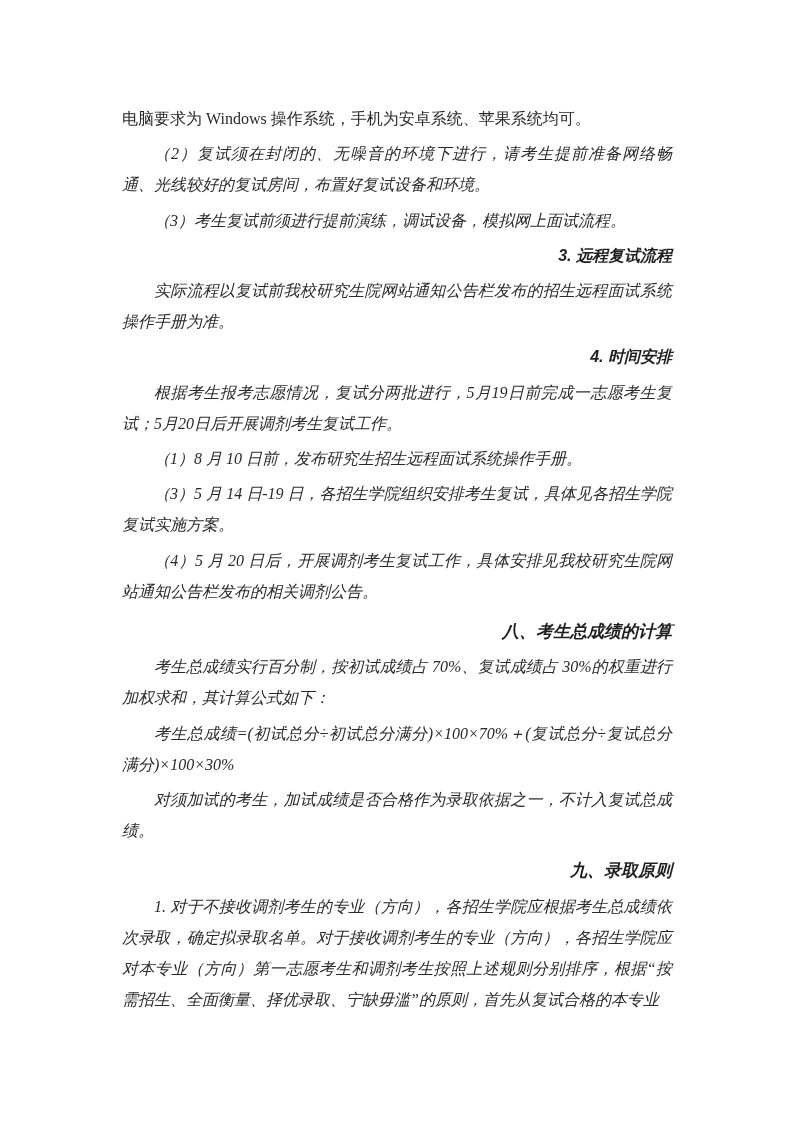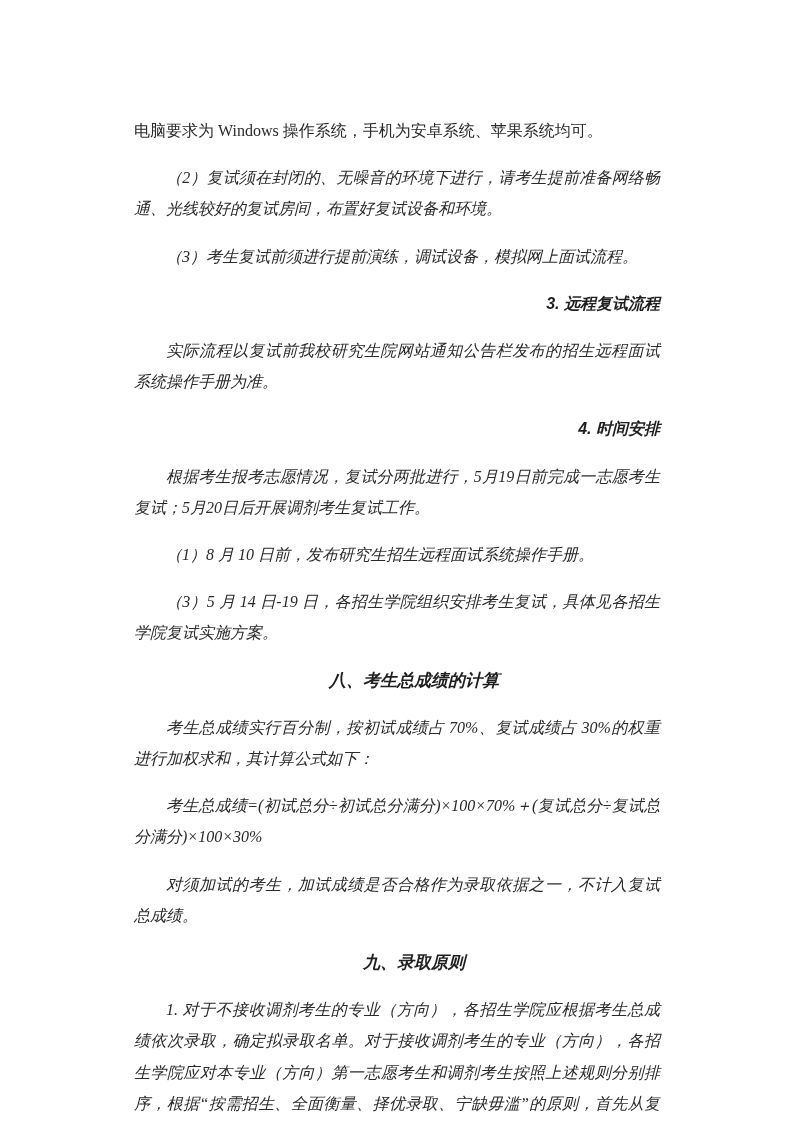--- a/index.html
+++ b/index.html
@@ -15,21 +15,21 @@
     overflow: hidden;
     font-family: "Liberation Serif", "DejaVu Serif", serif;
   }
   .content {
     position: absolute;
     left: 118px;
     top: 99px;
     width: 558px;
   }
   .content p {
-    margin: 16px;
+    margin: 4px;
     font-size: 16px;
     line-height: 31.2px;
     color: #2a2a2a;
     text-align: justify;
     text-justify: inter-ideograph;
     word-break: break-all;
   }
   .content p.indent {
     text-indent: 2em;
     font-style: italic;
@@ -41,38 +41,39 @@
     font-family: "Liberation Sans", "DejaVu Sans", sans-serif;
     font-weight: 700;
     text-align: right;
     color: #1f1f1f;
   }
   .content p.heading-major {
     font-family: "Liberation Sans", "DejaVu Sans", sans-serif;
     font-weight: 700;
     font-size: 17px;
     margin-top: 9px;
-    text-align: center;
+    text-align: right;
     color: #1f1f1f;
   }
 </style>
 </head>
 <body>
 
 <div class="page">
   <div class="content">
       <p class="no-indent">电脑要求为 Windows 操作系统，手机为安卓系统、苹果系统均可。</p>
       <p class="indent">（2）复试须在封闭的、无噪音的环境下进行，请考生提前准备网络畅通、光线较好的复试房间，布置好复试设备和环境。</p>
       <p class="indent">（3）考生复试前须进行提前演练，调试设备，模拟网上面试流程。</p>
       <p class="heading-sub indent">3. 远程复试流程</p>
       <p class="indent">实际流程以复试前我校研究生院网站通知公告栏发布的招生远程面试系统操作手册为准。</p>
       <p class="heading-sub indent">4. 时间安排</p>
       <p class="indent">根据考生报考志愿情况，复试分两批进行，5月19日前完成一志愿考生复试；5月20日后开展调剂考生复试工作。</p>
       <p class="indent">（1）8 月 10 日前，发布研究生招生远程面试系统操作手册。</p>
       <p class="indent">（3）5 月 14 日-19 日，各招生学院组织安排考生复试，具体见各招生学院复试实施方案。</p>
+      <p class="indent">（4）5 月 20 日后，开展调剂考生复试工作，具体安排见我校研究生院网站通知公告栏发布的相关调剂公告。</p>
       <p class="heading-major indent">八、考生总成绩的计算</p>
       <p class="indent">考生总成绩实行百分制，按初试成绩占 70%、复试成绩占 30%的权重进行加权求和，其计算公式如下：</p>
       <p class="indent">考生总成绩=(初试总分÷初试总分满分)×100×70%＋(复试总分÷复试总分满分)×100×30%</p>
       <p class="indent">对须加试的考生，加试成绩是否合格作为录取依据之一，不计入复试总成绩。</p>
       <p class="heading-major indent">九、录取原则</p>
       <p class="indent">1. 对于不接收调剂考生的专业（方向），各招生学院应根据考生总成绩依次录取，确定拟录取名单。对于接收调剂考生的专业（方向），各招生学院应对本专业（方向）第一志愿考生和调剂考生按照上述规则分别排序，根据“按需招生、全面衡量、择优录取、宁缺毋滥”的原则，首先从复试合格的本专业</p>
     </div>
 </div>
 
 </body></html>

